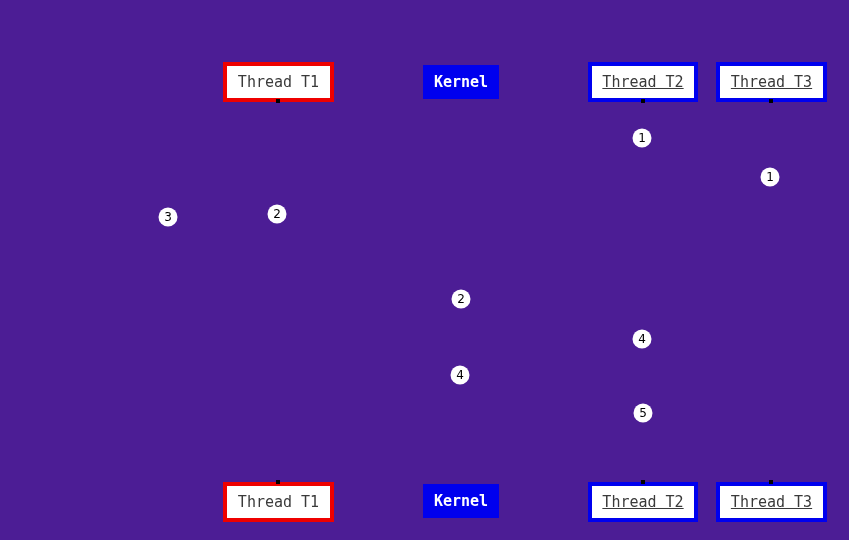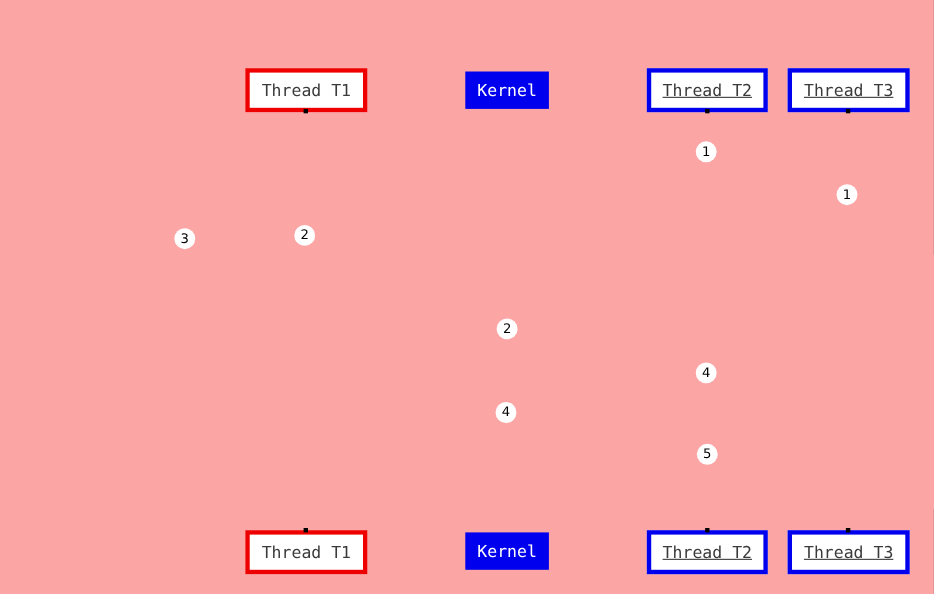--- a/index.html
+++ b/index.html
@@ -4,41 +4,42 @@
 <style>
   html, body {
     margin: 0;
     padding: 0;
     background: #000000;
   }
   .stage {
     position: relative;
     width: 849px;
     height: 540px;
-    background: #fca5a5;
+    background: #4c1d95;
     overflow: hidden;
     font-family: "DejaVu Sans Mono", "Liberation Mono", monospace;
   }
   .node-box {
     position: absolute;
     box-sizing: border-box;
     background: #ffffff;
     display: flex;
     align-items: center;
     justify-content: center;
     font-size: 15px;
     color: #3a3a3a;
     white-space: nowrap;
   }
   .node-box.red-border  { border: 4px solid #ee0000; }
   .node-box.blue-border { border: 4px solid #0000ee; text-decoration: underline; }
   .node-box.kernel {
     background: #0000ee;
     border: none;
     color: #ffffff;
+    font-weight: bold;
   }
   
   .t1-top     { left: 223px; top: 62px;  width: 111px; height: 40px; }
   .kernel-top { left: 423px; top: 65px;  width: 76px;  height: 34px; }
   .t2-top     { left: 588px; top: 62px;  width: 110px; height: 40px; }
   .t3-top     { left: 716px; top: 62px;  width: 111px; height: 40px; }
   
   .t1-bot     { left: 223px; top: 482px; width: 111px; height: 40px; }
   .kernel-bot { left: 423px; top: 484px; width: 76px;  height: 34px; }
   .t2-bot     { left: 588px; top: 482px; width: 110px; height: 40px; }

